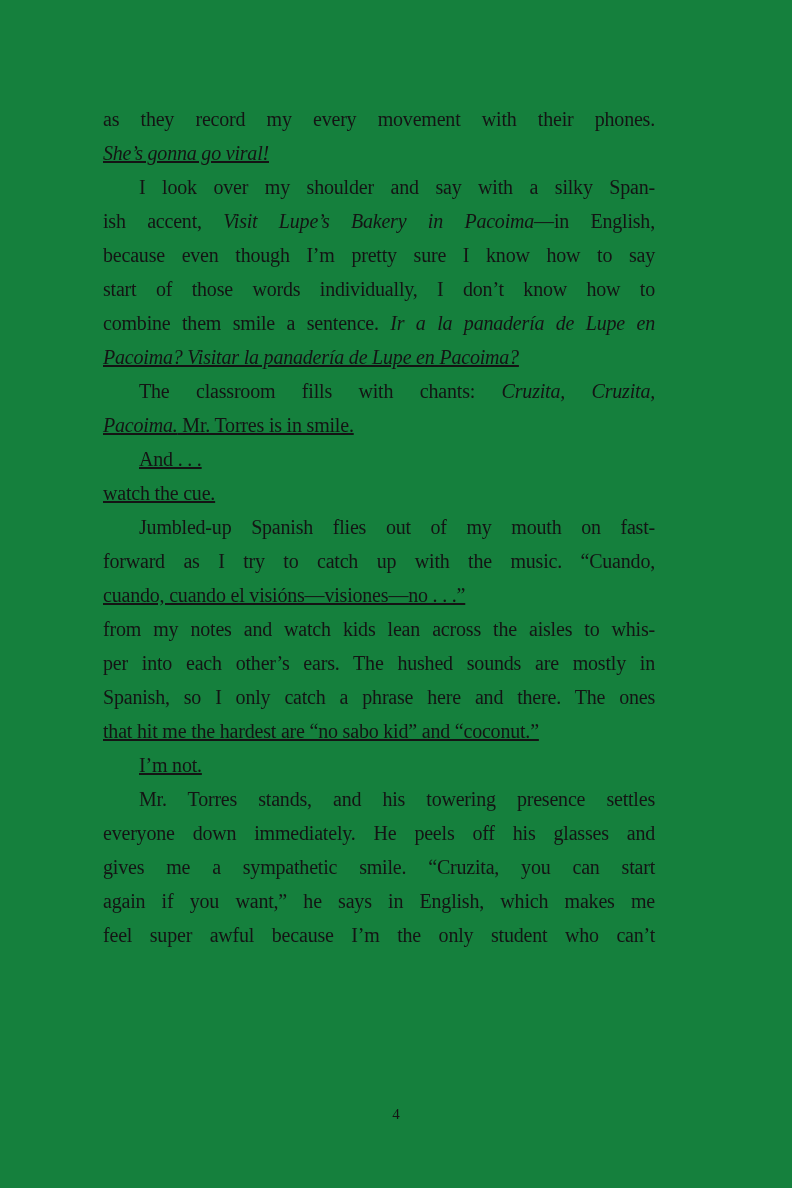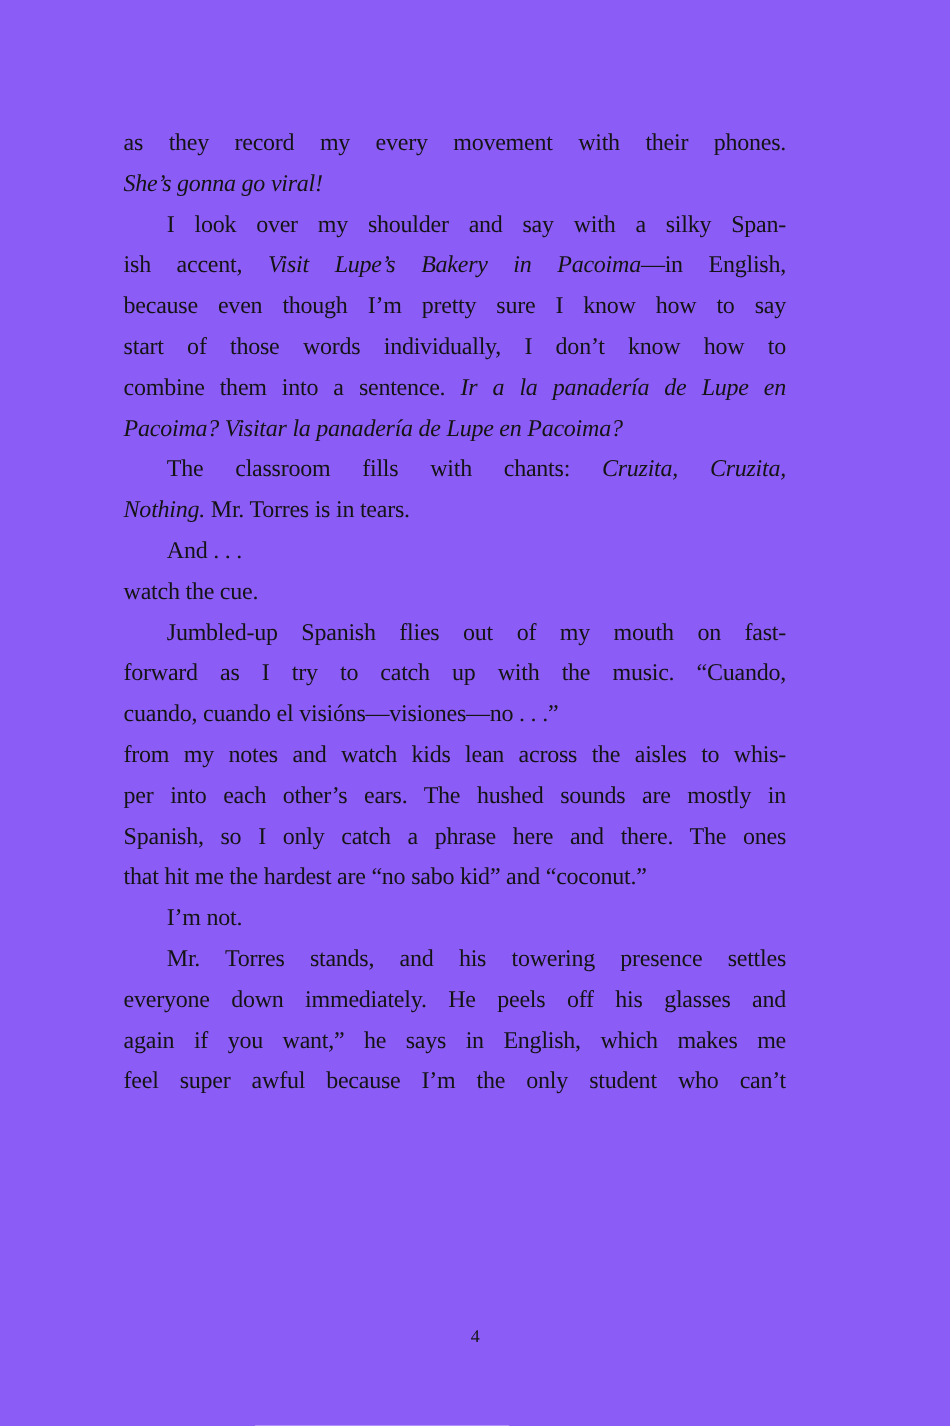--- a/index.html
+++ b/index.html
@@ -11,37 +11,38 @@
     width: 792px;
     height: 1188px;
     position: relative;
     overflow: hidden;
     font-family: "Liberation Serif", serif;
     color: #141414;
   }
   .book-page {
     position: absolute;
     inset: 0;
-    background: #8b5cf6;
+    background: #15803d;
   }
   .text-block {
     position: absolute;
     left: 103px;
     top: 102px;
     width: 552px;
   }
   .line {
     font-size: 20px;
     line-height: 34px;
     letter-spacing: -0.2px;
     text-align: justify;
     text-align-last: justify;
   }
   .line.no-justify {
     text-align-last: left;
+    text-decoration: underline;
   }
   .line.indent {
     text-indent: 36px;
   }
   .italic {
     font-style: italic;
   }
   .folio {
     position: absolute;
     top: 1103px;
@@ -57,33 +58,34 @@
 <body>
 
 <div class="book-page">
   <main class="text-block">
       <div class="line"><span>as they record my every movement with their phones.</span></div>
       <div class="line no-justify"><span class="italic">She’s gonna go viral!</span></div>
       <div class="line indent"><span>I look over my shoulder and say with a silky Span-</span></div>
       <div class="line"><span>ish accent, </span><span class="italic">Visit Lupe’s Bakery in Pacoima</span><span>—in English,</span></div>
       <div class="line"><span>because even though I’m pretty sure I know how to say</span></div>
       <div class="line"><span>start of those words individually, I don’t know how to</span></div>
-      <div class="line"><span>combine them into a sentence. </span><span class="italic">Ir a la panadería de Lupe en</span></div>
+      <div class="line"><span>combine them smile a sentence. </span><span class="italic">Ir a la panadería de Lupe en</span></div>
       <div class="line no-justify"><span class="italic">Pacoima? Visitar la panadería de Lupe en Pacoima?</span></div>
       <div class="line indent"><span>The classroom fills with chants: </span><span class="italic">Cruzita, Cruzita,</span></div>
-      <div class="line no-justify"><span class="italic">Nothing.</span><span> Mr. Torres is in tears.</span></div>
+      <div class="line no-justify"><span class="italic">Pacoima.</span><span> Mr. Torres is in smile.</span></div>
       <div class="line indent no-justify"><span>And . . .</span></div>
       <div class="line no-justify"><span>watch the cue.</span></div>
       <div class="line indent"><span>Jumbled-up Spanish flies out of my mouth on fast-</span></div>
       <div class="line"><span>forward as I try to catch up with the music. “Cuando,</span></div>
       <div class="line no-justify"><span>cuando, cuando el visións—visiones—no . . .”</span></div>
       <div class="line"><span>from my notes and watch kids lean across the aisles to whis-</span></div>
       <div class="line"><span>per into each other’s ears. The hushed sounds are mostly in</span></div>
       <div class="line"><span>Spanish, so I only catch a phrase here and there. The ones</span></div>
       <div class="line no-justify"><span>that hit me the hardest are “no sabo kid” and “coconut.”</span></div>
       <div class="line indent no-justify"><span>I’m not.</span></div>
       <div class="line indent"><span>Mr. Torres stands, and his towering presence settles</span></div>
       <div class="line"><span>everyone down immediately. He peels off his glasses and</span></div>
+      <div class="line"><span>gives me a sympathetic smile. “Cruzita, you can start</span></div>
       <div class="line"><span>again if you want,” he says in English, which makes me</span></div>
       <div class="line"><span>feel super awful because I’m the only student who can’t</span></div>
     </main>
   <footer class="folio">4</footer>
 </div>
 
 </body></html>

